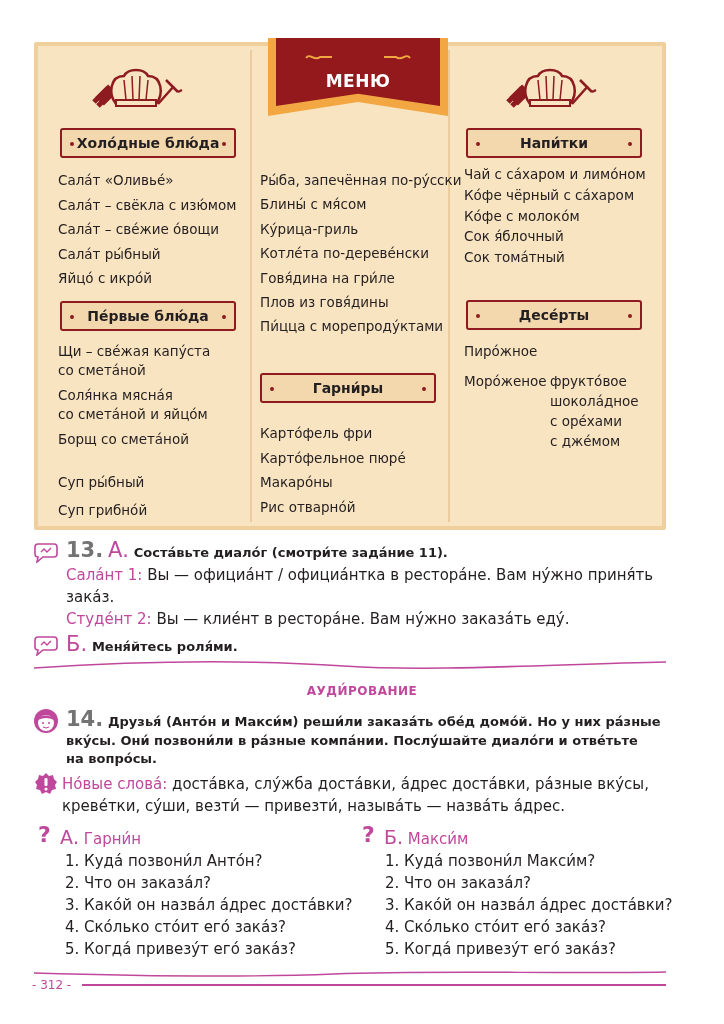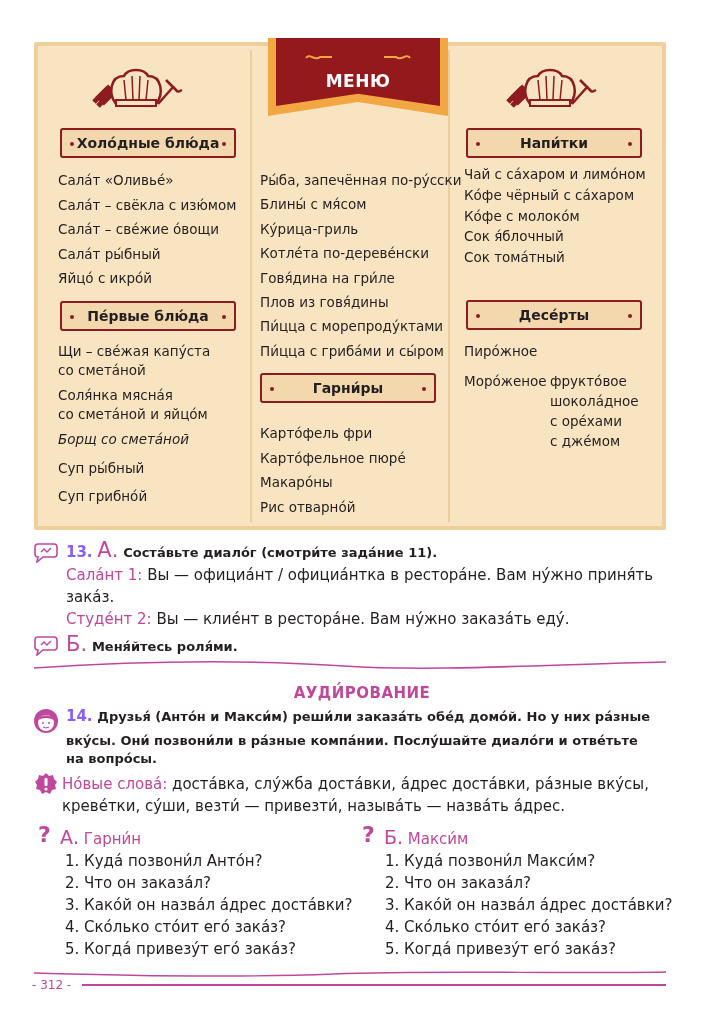--- a/index.html
+++ b/index.html
@@ -40,21 +40,21 @@
     content: ""; position: absolute; top: 12px; width: 4px; height: 4px; border-radius: 50%; background: #8e1b1f;
   }
   .cat-label::before { left: 8px; }
   .cat-label::after { right: 8px; }
 
   .item-list { position: absolute; font-size: 13.5px; line-height: 1.3; color: #231f20; }
   .item-list .it { white-space: nowrap; }
 
   .ex-line { position: absolute; font-size: 15px; color: #231f20; }
   .pink { color: #c0489c; }
-  .num-big { color: #8b5cf6; font-weight: bold; font-size: 15px; }
+  .num-big { color: #737373; font-weight: bold; font-size: 21px; }
   .letter-big { color: #c0489c; font-size: 21px; }
   .instr { font-weight: bold; font-size: 13px; }
 
   .wave { position: absolute; left: 34px; width: 632px; }
 
   .q-list { position: absolute; font-size: 15px; line-height: 22px; }
 </style>
 </head>
 <body>
 
@@ -79,21 +79,21 @@
     <div class="it">Сала́т ры́бный</div>
     <div class="it">Яйцо́ с икро́й</div>
   </div>
 
   <div class="cat-label" style="left:22px; top:255px;">Пе́рвые блю́да</div>
   <div class="item-list" style="left:20px; top:296px; line-height:19px;">
     <div class="it" style="white-space:pre; margin-bottom:6px;">Щи – све́жая капу́ста
 со смета́ной</div>
     <div class="it" style="white-space:pre; margin-bottom:6px;">Соля́нка мясна́я
 со смета́ной и яйцо́м</div>
-    <div class="it" style="margin-bottom:10px;font-style:italic;">Борщ со смета́ной</div>
+    <div class="it" style="margin-bottom:24px;">Борщ со смета́ной</div>
     <div class="it" style="margin-bottom:9px;">Суп ры́бный</div>
     <div class="it">Суп грибно́й</div>
   </div>
 
   <div class="ribbon"></div>
   <div class="ribbon-inner">
     <svg class="ribbon-swirl" style="left:28px;" viewBox="0 0 30 10">
       <path d="M2,6 C6,0 10,10 16,5 L28,5" stroke="#f2a742" stroke-width="2" fill="none"></path>
     </svg>
     <svg class="ribbon-swirl" style="right:28px;" viewBox="0 0 30 10">
@@ -103,21 +103,20 @@
   </div>
 
   <div class="item-list" style="left:222px; top:122px; line-height:24.4px;">
     <div class="it">Ры́ба, запечённая по-ру́сски</div>
     <div class="it">Блины́ с мя́сом</div>
     <div class="it">Ку́рица-гриль</div>
     <div class="it">Котле́та по-дереве́нски</div>
     <div class="it">Говя́дина на гри́ле</div>
     <div class="it">Плов из говя́дины</div>
     <div class="it">Пи́цца с морепроду́ктами</div>
-    <div class="it">Пи́цца с гриба́ми и сы́ром</div>
   </div>
 
   <div class="cat-label" style="left:222px; top:327px;">Гарни́ры</div>
   <div class="item-list" style="left:222px; top:375px; line-height:24.5px;">
     <div class="it">Карто́фель фри</div>
     <div class="it">Карто́фельное пюре́</div>
     <div class="it">Макаро́ны</div>
     <div class="it">Рис отварно́й</div>
   </div>
 
@@ -179,21 +178,21 @@
 </svg>
 <div class="ex-line" style="left:66px; top:632px;">
   <span class="letter-big">Б.</span>
   <span class="instr">Меня́йтесь роля́ми.</span>
 </div>
 
 <svg class="wave" style="top:658px; height:14px;" viewBox="0 0 632 14" preserveAspectRatio="none">
   <path d="M0,10 C120,2 220,2 310,8 C400,14 520,6 632,4" stroke="#c0489c" stroke-width="1.6" fill="none"></path>
 </svg>
 
-<div style="position:absolute; left:0; width:724px; top:684px; text-align:center; font-weight:bold; font-size:15px; color:#c0489c; letter-spacing:0.5px;">АУДИ́РОВАНИЕ</div>
+<div style="position:absolute; left:0; width:724px; top:684px; text-align:center; font-weight:bold; font-size:12px; color:#c0489c; letter-spacing:0.5px;">АУДИ́РОВАНИЕ</div>
 
 <svg style="position:absolute; left:33px; top:708px; width:26px; height:26px;" viewBox="0 0 26 26">
   <circle cx="13" cy="13" r="12" fill="#c0489c"></circle>
   <circle cx="13" cy="15" r="8" fill="#ffffff"></circle>
   <path d="M5,12 C6,6 20,6 21,12 Q13,8 5,12 Z" fill="#c0489c"></path>
   <circle cx="10" cy="15" r="1" fill="#c0489c"></circle>
   <circle cx="16" cy="15" r="1" fill="#c0489c"></circle>
   <path d="M10,19 Q13,21 16,19" stroke="#c0489c" stroke-width="1" fill="none"></path>
 </svg>
 <div class="ex-line" style="left:66px; top:707px;">

